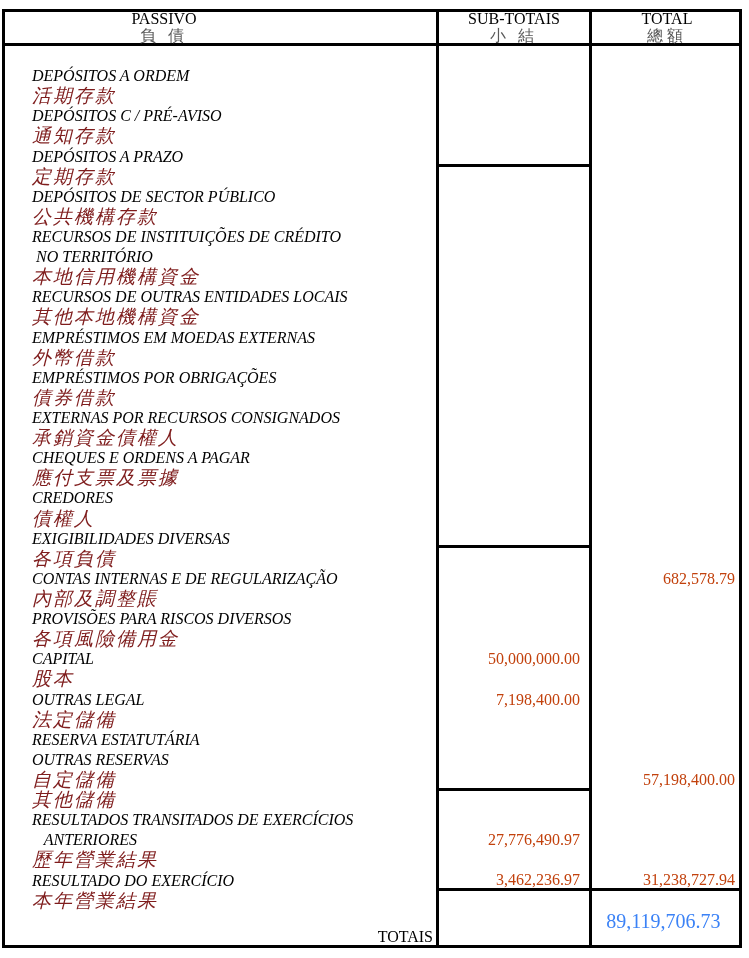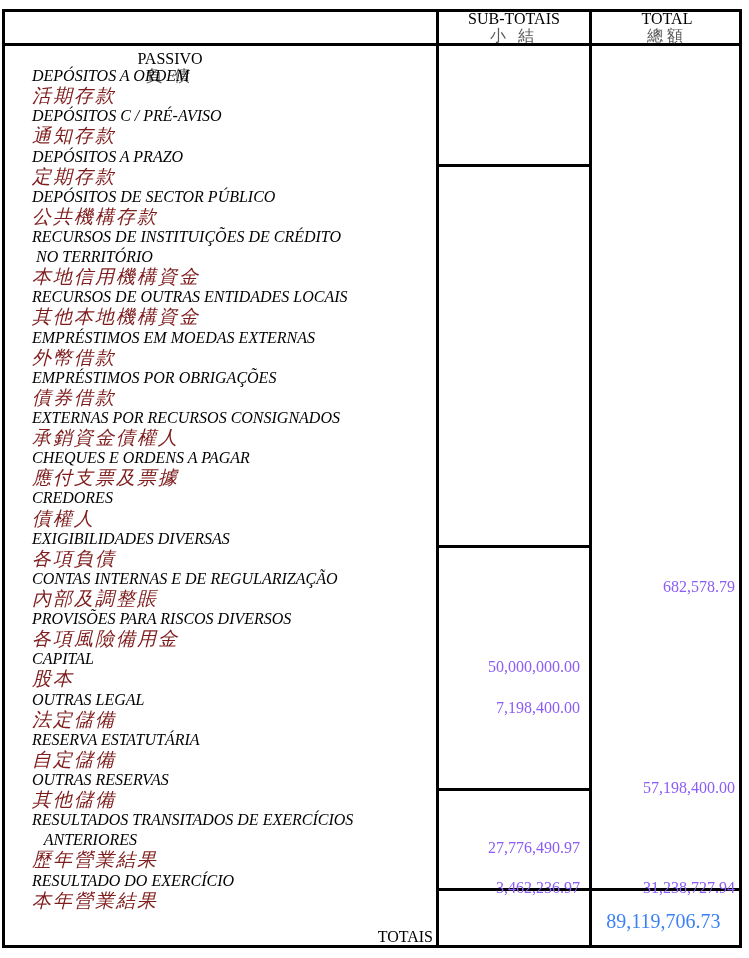--- a/index.html
+++ b/index.html
@@ -31,21 +31,21 @@
   .hline { position: absolute; background: #000; height: 3px; }
   .hline.header   { left: 2px;   top: 43px;  width: 740px; }
   .hline.sub1     { left: 436px; top: 164px; width: 156px; }
   .hline.sub2     { left: 436px; top: 545px; width: 156px; }
   .hline.sub3     { left: 436px; top: 788px; width: 156px; }
   .hline.wide     { left: 436px; top: 888px; width: 306px; }
   
   .hdr { position: absolute; top: 10px; text-align: center; }
   .hdr .pt { font-size: 16px; color: #000; line-height: 17px; height: 17px; }
   .hdr .cn { font-size: 16px; color: #595959; line-height: 17px; height: 17px; letter-spacing: 4px; }
-  .hdr.c1 { left: 20px;   width: 300px; margin-top: 40px; }
+  .hdr.c1 { left: 14px;   width: 300px; }
   .hdr.c2 { left: 437px; width: 154px; }
   .hdr.c3 { left: 592px; width: 150px; }
   
   .rows {
     position: absolute;
     left: 2px; top: 46px;
     width: 741px;
   }
   .line {
     position: relative;
@@ -53,24 +53,23 @@
     line-height: 20.12px;
     white-space: pre;
   }
   .line .lbl { padding-left: 6px; font-style: italic; }
   .pt-text { font-size: 16px; color: #000; }
   .cn-text { font-size: 19px; color: #7f1d1d; letter-spacing: 2px; }
   .val {
     position: absolute;
     top: 0;
     font-size: 16px;
-    color: #8b5cf6;
+    color: #c2410c;
     text-align: right;
     letter-spacing: 0;
-    margin-top: 8px;
   }
   .val.sub { left: 437px; width: 141px; }
   .val.tot { left: 590px; width: 143px; }
   
   .footer { position: absolute; left: 2px; top: 891px; width: 741px; }
   .footer .labels {
     position: absolute; left: 0; top: 0; width: 431px; text-align: right; white-space: pre;
   }
   .footer .labels .pt-text { display: block; height: 20px; line-height: 20px; }
   .footer .grand {
@@ -269,27 +268,27 @@
       <span class="lbl cn-text">法定儲備</span>
       <span class="val sub">7,198,400.00</span>
       <span class="val tot"></span>
     </div>
 
     <div class="line">
       <span class="lbl pt-text">RESERVA ESTATUTÁRIA</span>
     </div>
 
     <div class="line">
+      <span class="lbl pt-text">OUTRAS RESERVAS</span>
+    </div>
+
+    <div class="line">
       <span class="lbl cn-text">自定儲備</span>
       <span class="val sub"></span>
       <span class="val tot"></span>
-    </div>
-
-    <div class="line">
-      <span class="lbl pt-text">OUTRAS RESERVAS</span>
     </div>
 
     <div class="line">
       <span class="lbl cn-text">其他儲備</span>
       <span class="val sub"></span>
       <span class="val tot">57,198,400.00</span>
     </div>
 
     <div class="line">
       <span class="lbl pt-text">RESULTADOS TRANSITADOS DE EXERCÍCIOS</span>

